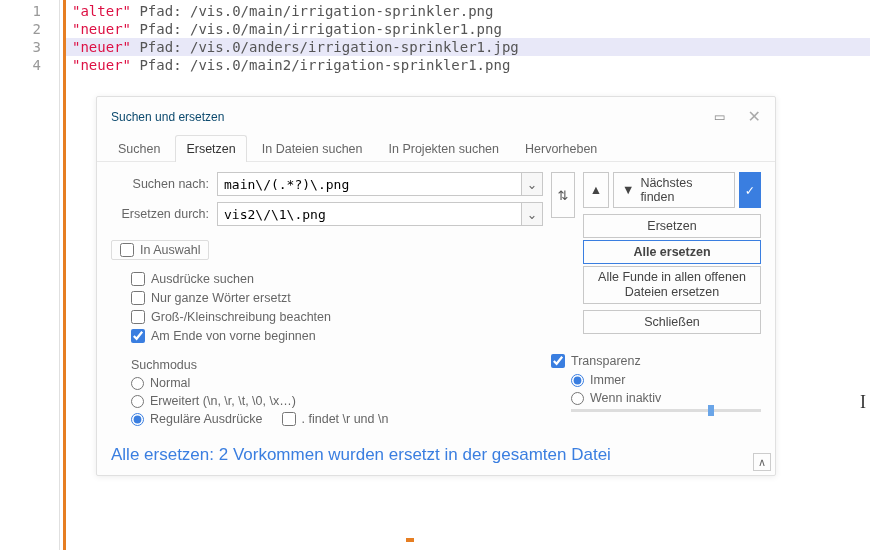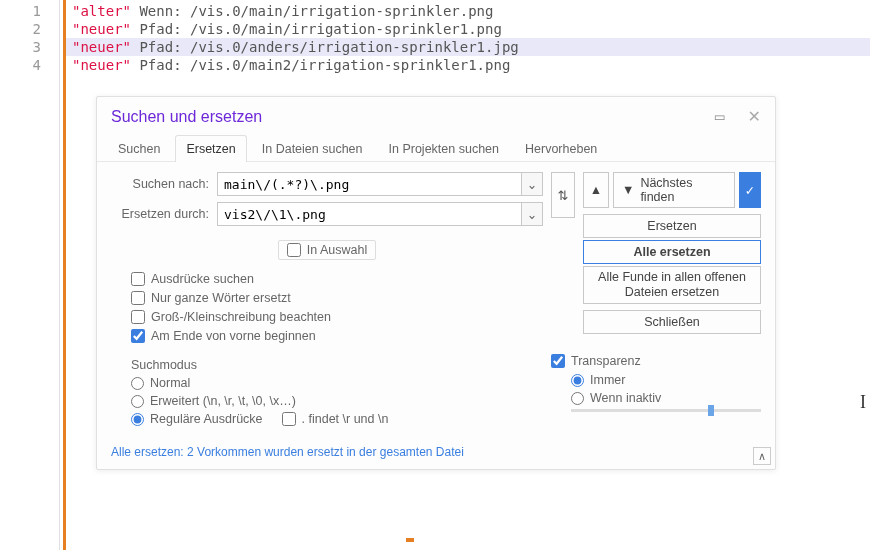--- a/index.html
+++ b/index.html
@@ -7,21 +7,21 @@
 .editor { display: flex; height: 100%; }
 .gutter { width: 60px; background: #fff; border-right: 1px solid #e0e0e0; padding-top: 2px; text-align: right; color: #999; font-family: Consolas, monospace; font-size: 14px; user-select: none; }
 .gutter .ln { padding: 0 18px 0 0; height: 18px; line-height: 18px; }
 .code { flex: 1; padding-top: 2px; font-family: Consolas, monospace; font-size: 14px; position: relative; border-left: 3px solid #e67e22; margin-left: 3px; }
 .codeline { height: 18px; line-height: 18px; padding-left: 6px; white-space: pre; }
 .codeline.hl { background: #e8e8f8; }
 .str { color: #d14; }
 .path { color: #555; }
 .dialog { position: absolute; top: 96px; left: 96px; width: 680px; background: #fdfdfd; border: 1px solid #e0e0e0; box-shadow: 0 1px 6px rgba(0,0,0,0.08); border-radius: 2px; font-size: 12.5px; color: #555; }
 .dialog-hd { display: flex; align-items: center; padding: 10px 14px 8px; }
-.dialog-hd .title { flex: 1; color: #6d28d9; font-size: 16px; }
+.dialog-hd .title { flex: 1; color: #0c4a6e; font-size: 12px; }
 .dialog-hd .icon { width: 20px; text-align: center; color: #888; cursor: pointer; }
 .close-x { font-size: 16px; color: #aaa; margin-left: 18px; cursor: pointer; }
 .tabs { display: flex; border-bottom: 1px solid #e8e8e8; padding-left: 10px; gap: 4px; }
 .tab { padding: 6px 10px; color: #666; cursor: pointer; border: 1px solid transparent; border-bottom: none; position: relative; top: 1px; text-align: center; }
 .tab.active { border-color: #e0e0e0; background: #fdfdfd; border-radius: 3px 3px 0 0; color: #333; }
 .body { padding: 10px 14px 6px; }
 .row { display: flex; align-items: center; margin-bottom: 6px; gap: 8px; }
 .field-label { width: 98px; text-align: right; color: #666; font-size: 12.5px; }
 .combo { flex: 1; display: flex; }
 .combo input { flex: 1; border: 1px solid #c8c8c8; border-right: none; padding: 3px 6px; font-family: Consolas, monospace; font-size: 13px; height: 24px; }
@@ -41,37 +41,37 @@
 input[type=radio] { accent-color: #3a7ee0; cursor: pointer; }
 .group { margin-top: 4px; }
 .group-title { color: #666; margin-bottom: 4px; } 
 .radio-item { display: flex; align-items: center; gap: 6px; margin-bottom: 4px; color: #666; }
 .bottom { display: flex; gap: 8px; padding: 6px 0 0; align-items: flex-start; }
 .bottom-left { flex: 1; padding-left: 20px; }
 .bottom-right { width: 210px; }
 .slider { display:flex; align-items:center; gap:6px; margin-top:4px; }
 .slider-track { flex:1; height:3px; background:#ddd; position:relative; }
 .slider-thumb { position:absolute; top:-4px; width:6px; height:11px; background:#6aa5e8; }
-.status { color: #3a7ee0; padding: 8px 14px 10px; border-top: 1px solid transparent; font-size: 12px; }
+.status { color: #3a7ee0; padding: 8px 14px 10px; border-top: 1px solid transparent; font-size: 17px; }
 .caret-sq { position:absolute; right:4px; bottom:4px; width:18px; height:18px; border:1px solid #ccc; display:flex; align-items:center; justify-content:center; font-size:11px; color:#666; cursor:pointer; }
 .text-cursor { position: absolute; right: 4px; top: 392px; font-size: 18px; color: #333; font-family: serif; }
 .bot-tick { position:absolute; left:406px; bottom:8px; width:8px; height:4px; background:#e67e22; }
 </style>
 </head>
 <body>
 
 <div class="editor">
   <div class="gutter">
       <div class="ln">1</div>
       <div class="ln">2</div>
       <div class="ln">3</div>
       <div class="ln">4</div>
     </div>
   <div class="code">
-      <div class="codeline"><span class="str">"alter"</span><span class="path"> Wenn: /vis.0/main/irrigation-sprinkler.png</span></div>
+      <div class="codeline"><span class="str">"alter"</span><span class="path"> Pfad: /vis.0/main/irrigation-sprinkler.png</span></div>
       <div class="codeline"><span class="str">"neuer"</span><span class="path"> Pfad: /vis.0/main/irrigation-sprinkler1.png</span></div>
       <div class="codeline hl"><span class="str">"neuer"</span><span class="path"> Pfad: /vis.0/anders/irrigation-sprinkler1.jpg</span></div>
       <div class="codeline"><span class="str">"neuer"</span><span class="path"> Pfad: /vis.0/main2/irrigation-sprinkler1.png</span></div>
     </div>
 </div>
 
 <div class="dialog">
   <div class="dialog-hd">
     <span class="title">Suchen und ersetzen</span>
     <span class="icon">▭</span>
@@ -112,21 +112,21 @@
               <span>▼</span>
               <span>Nächstes finden</span>
             </div>
           <div class="btn chk">✓</div>
         </div>
         <div class="btn">Ersetzen</div>
       </div>
     </div>
 
     <div class="midrow">
-      <div style="flex:1;display:flex;justify-content:center;align-items:center;padding-right:0;">
+      <div style="flex:1;display:flex;justify-content:flex-start;align-items:center;padding-right:0;">
         <label class="chk-item" style="margin:0; border:1px solid #ddd; padding:2px 8px; border-radius:2px;">
           <input type="checkbox" style="">
           <span>In Auswahl</span>
         </label>
       </div>
       <div style="width:24px"></div>
       <div class="right-col">
         <div class="btn" style="border-color:#3a7ee0;font-weight:bold;">Alle ersetzen</div>
       </div>
     </div>

